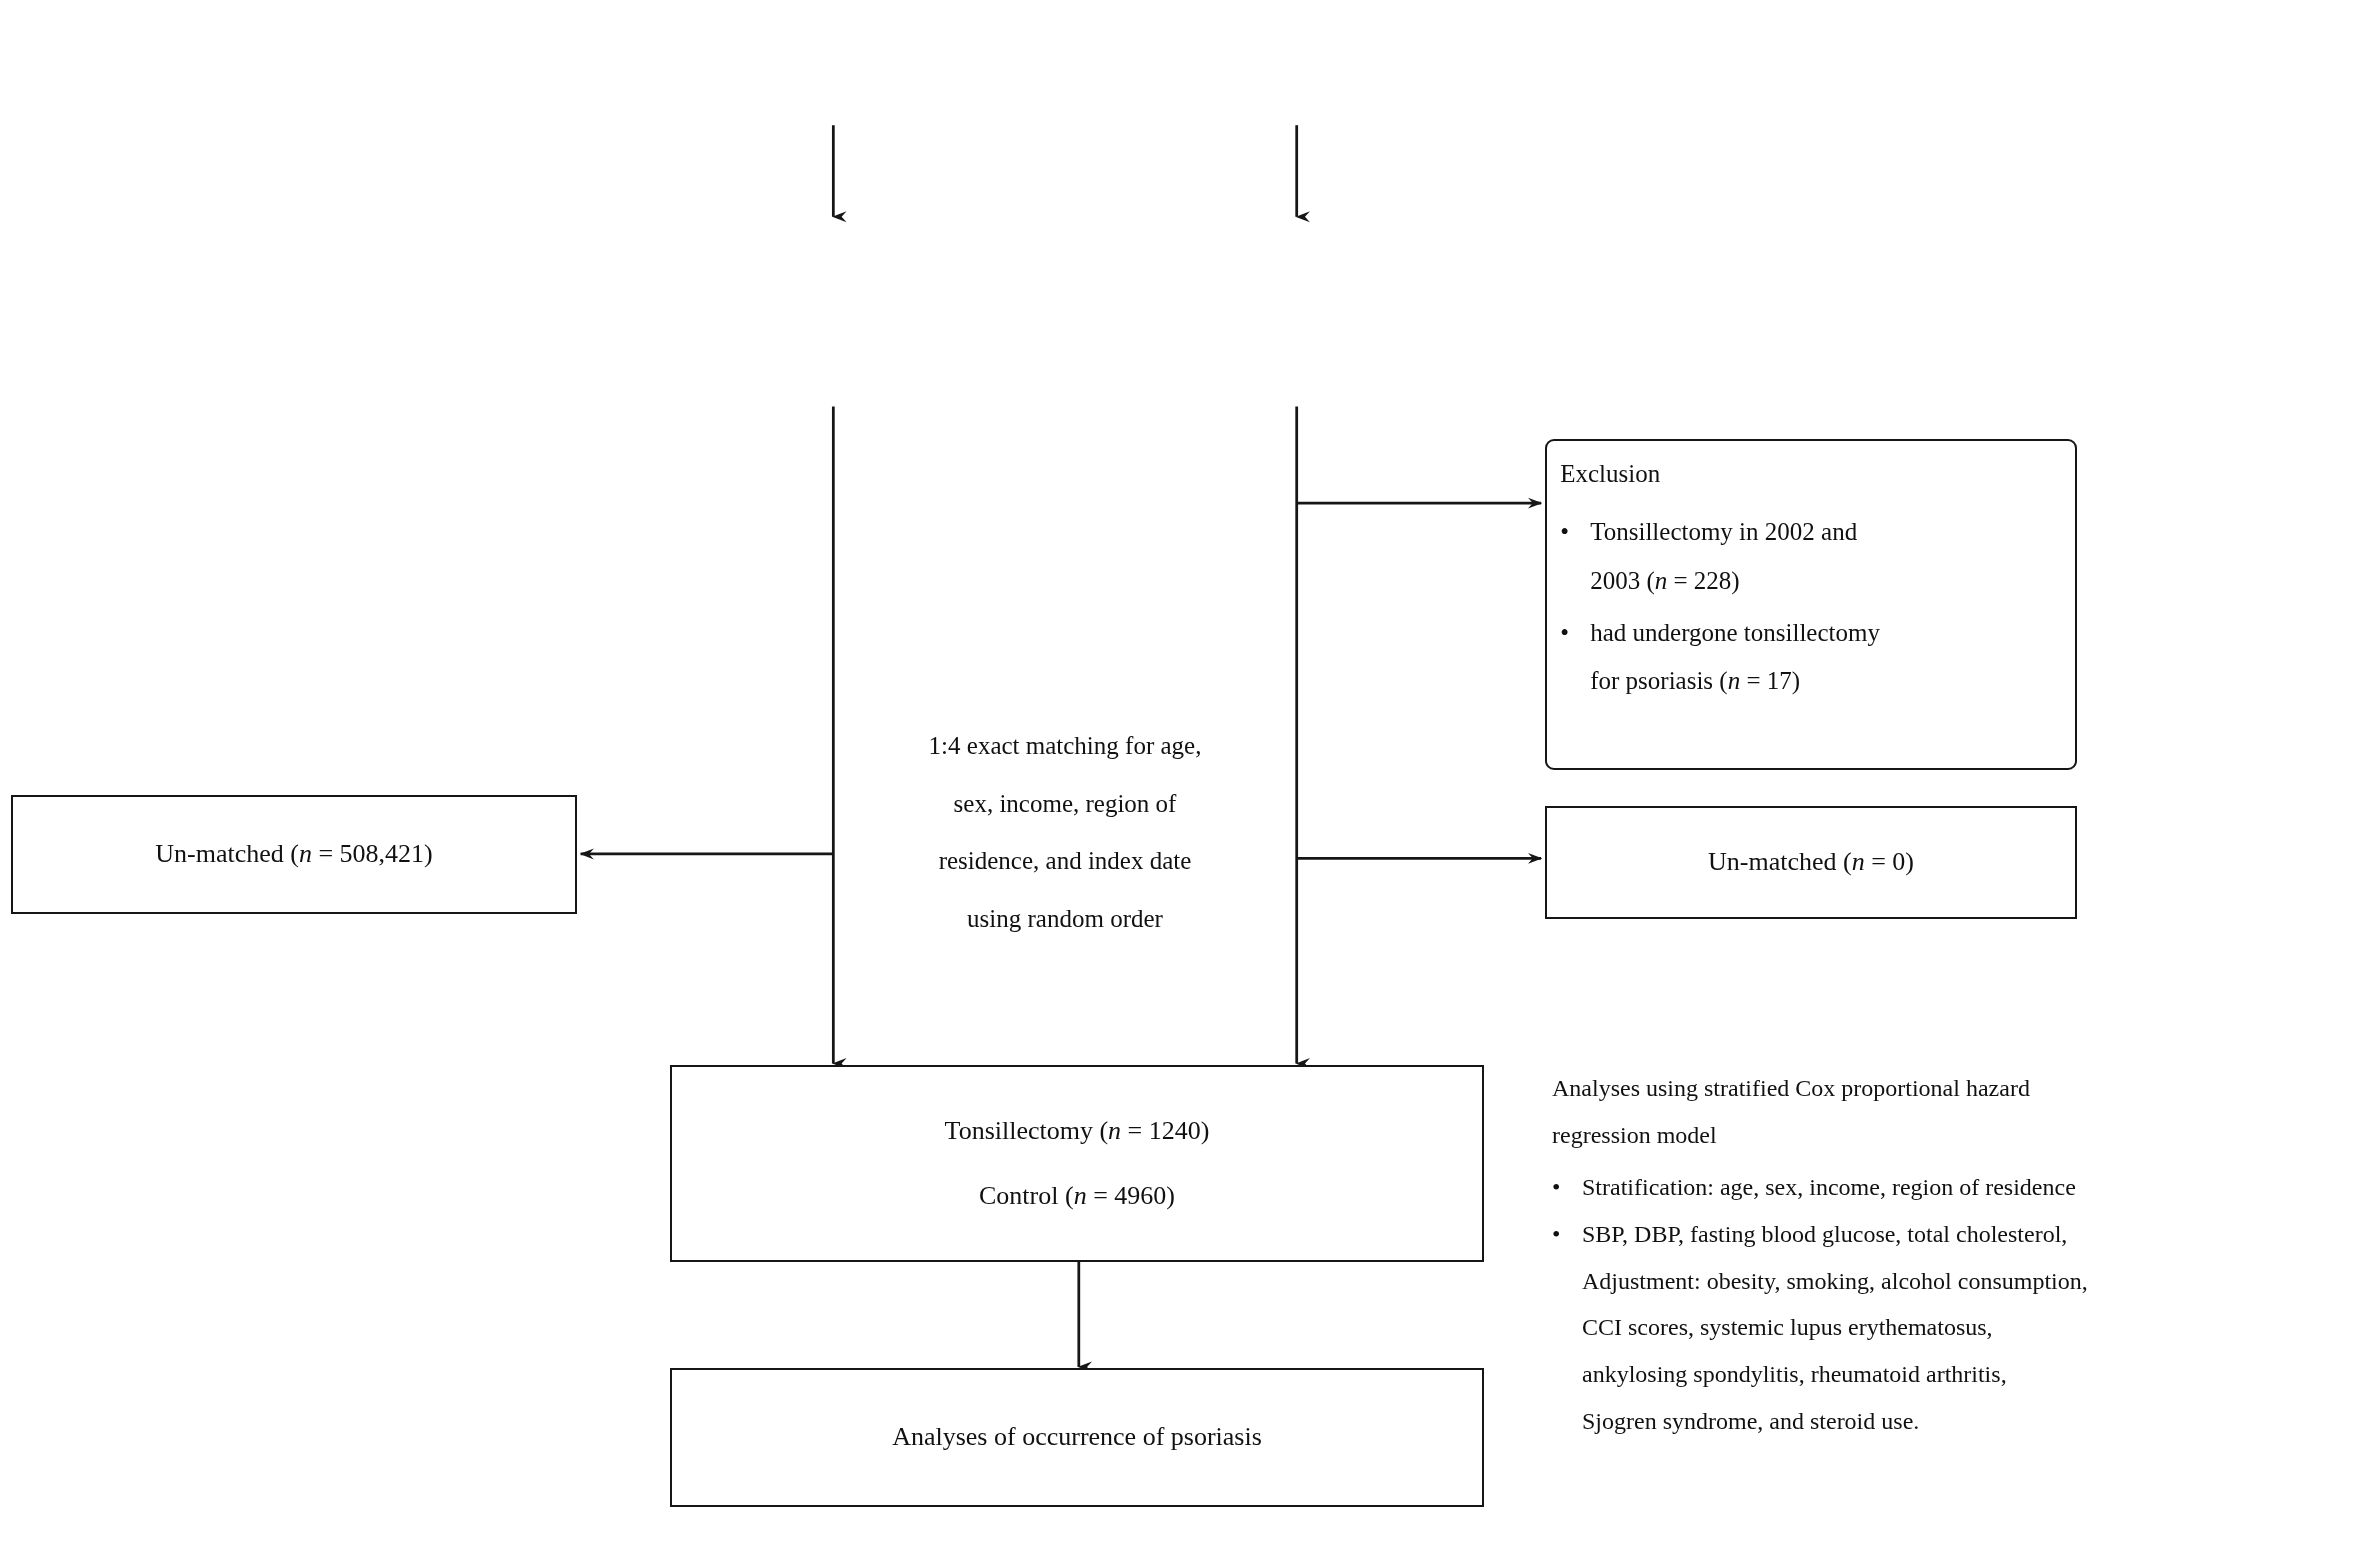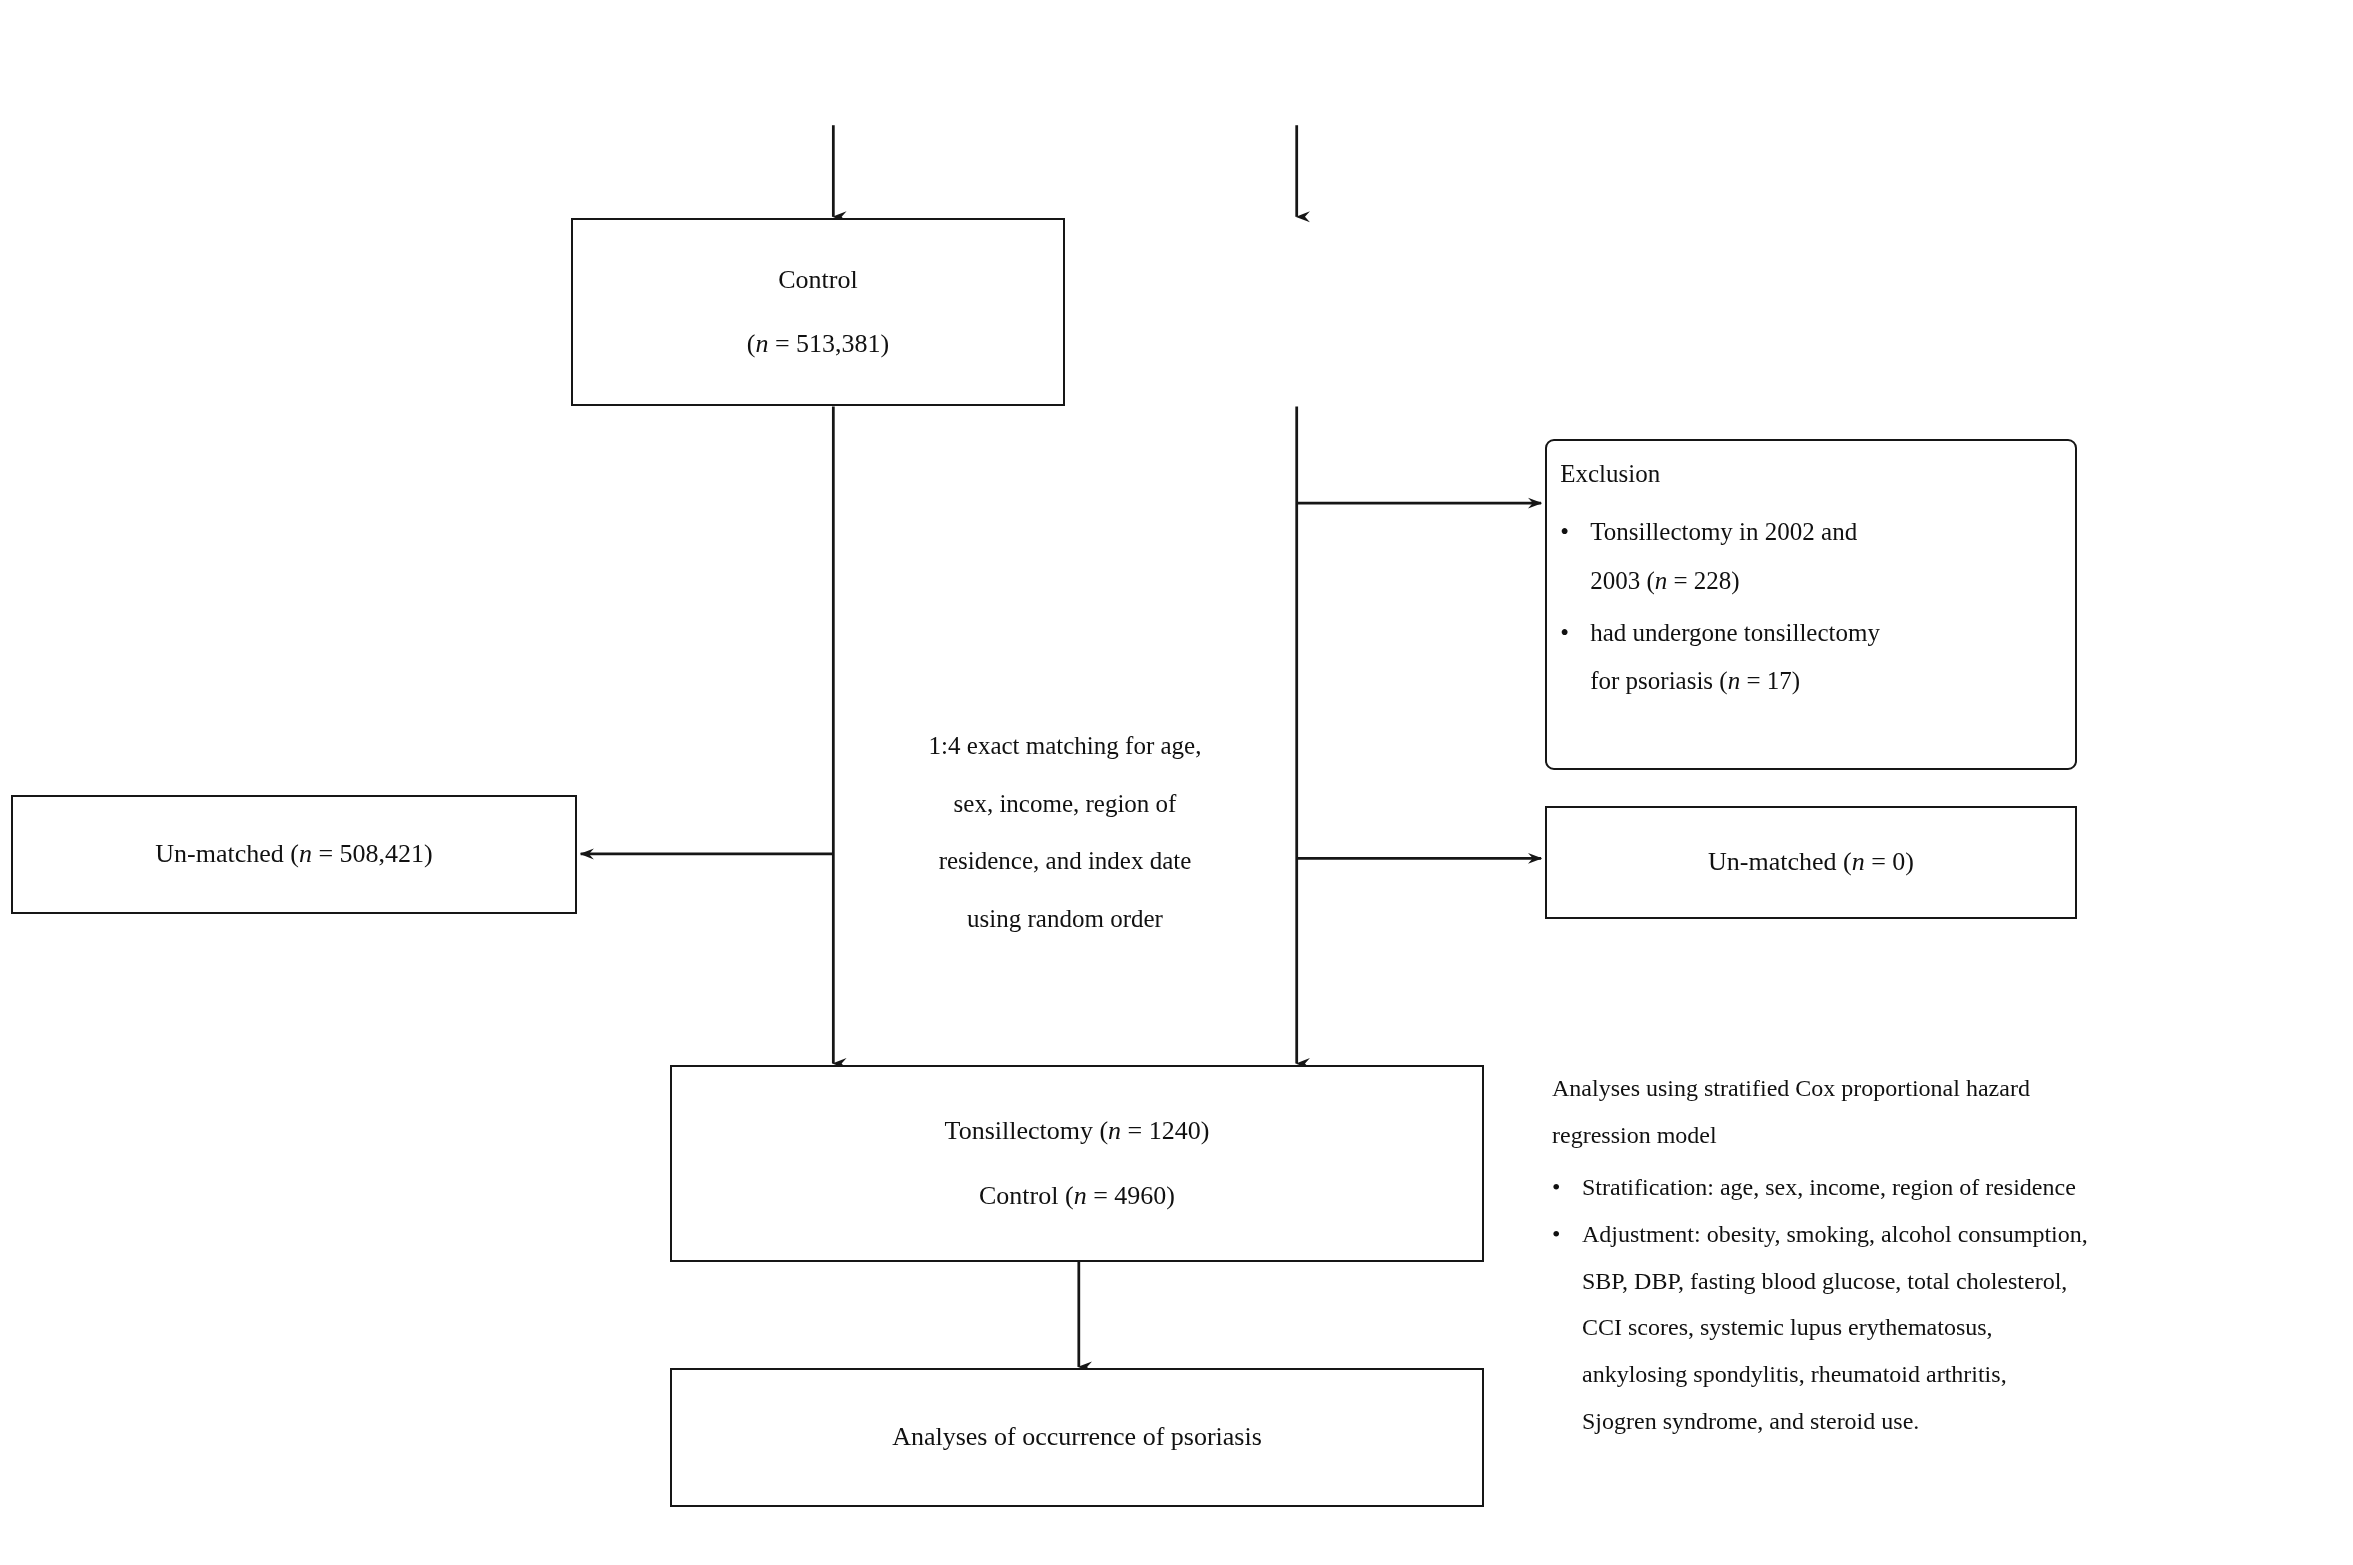--- a/index.html
+++ b/index.html
@@ -99,24 +99,20 @@
     <line x1="2350" y1="737" x2="2350" y2="1928" stroke="#161616" stroke-width="5" marker-end="url(#arrowDown)"></line>
 
     <line x1="2350" y1="912" x2="2793" y2="912" stroke="#161616" stroke-width="5" marker-end="url(#arrowRight)"></line>
 
     <line x1="2350" y1="1556" x2="2793" y2="1556" stroke="#161616" stroke-width="5" marker-end="url(#arrowRight)"></line>
 
     <line x1="1955" y1="2287" x2="1955" y2="2478" stroke="#161616" stroke-width="5" marker-end="url(#arrowDown)"></line>
   </svg>
 
 
-  <div class="box" style="left:571px; top:218px; width:494px; height:188px; font-size:26px;">
-    <span class="line" style="position:static;">Control</span>
-    <span class="line" style="position:static; margin-top:23px;"><span>(</span><span class="ital">n</span><span> = 513,381)</span></span>
-  </div>
 
 
   <div class="box left-align" style="left:1545px; top:439px; width:532px; height:331px; font-size:25px; padding:14.3px 12px 0 13.2px;">
     <div style="margin-bottom:19px;">Exclusion</div>
 
     <div class="bullet-row" style="margin-bottom:13.2px;">
       <span class="bullet-dot">•</span>
       <span class="bullet-body">
         <span class="tline" style="display:block;">Tonsillectomy in 2002 and</span>
         <span class="tline" style="display:block; margin-top:10px;"><span>2003 (</span><span class="ital">n</span><span> = 228)</span></span>
@@ -163,22 +159,22 @@
     <div class="bullet-row" style="margin-top:5.5px;">
       <span class="bullet-dot">•</span>
       <span class="bullet-body">
         <span class="tline">Stratification: age, sex, income, region of residence</span>
       </span>
     </div>
 
     <div class="bullet-row">
       <span class="bullet-dot">•</span>
       <span class="bullet-body">
+        <span class="tline">SBP, DBP, fasting blood glucose, total cholesterol,</span>
         <span class="tline">Adjustment: obesity, smoking, alcohol consumption,</span>
-        <span class="tline">SBP, DBP, fasting blood glucose, total cholesterol,</span>
         <span class="tline">CCI scores, systemic lupus erythematosus,</span>
         <span class="tline">ankylosing spondylitis, rheumatoid arthritis,</span>
         <span class="tline">Sjogren syndrome, and steroid use.</span>
       </span>
     </div>
   </div>
 
 </div>
 
 

